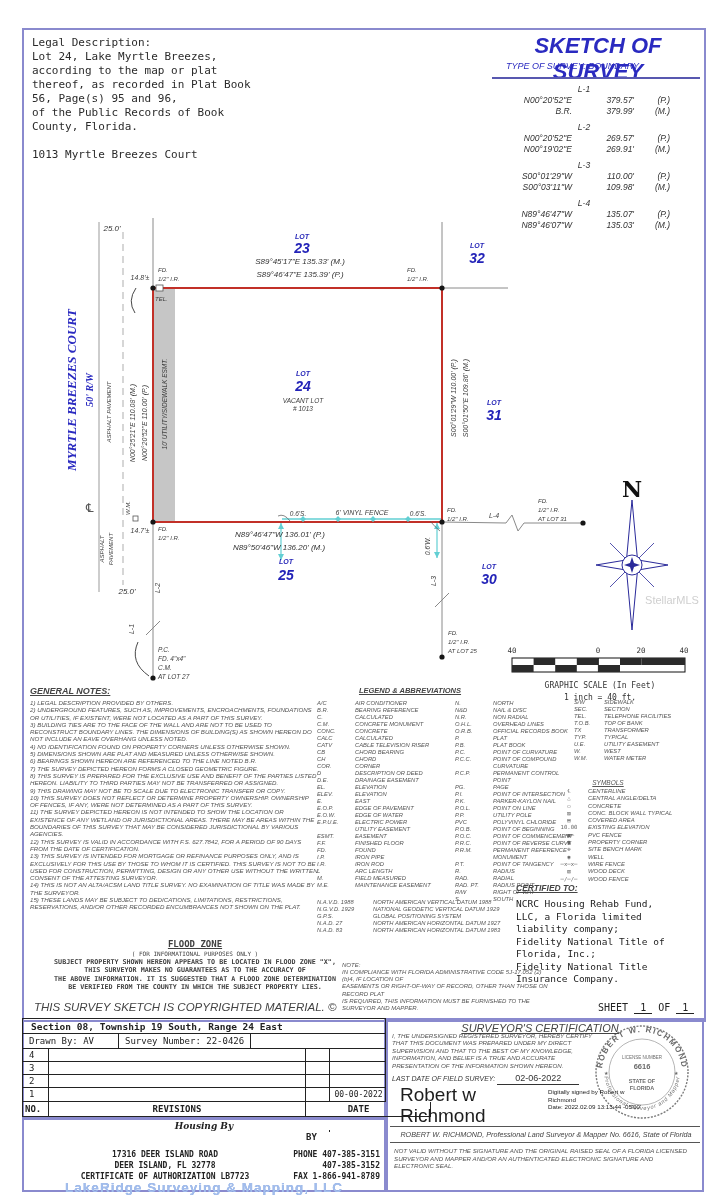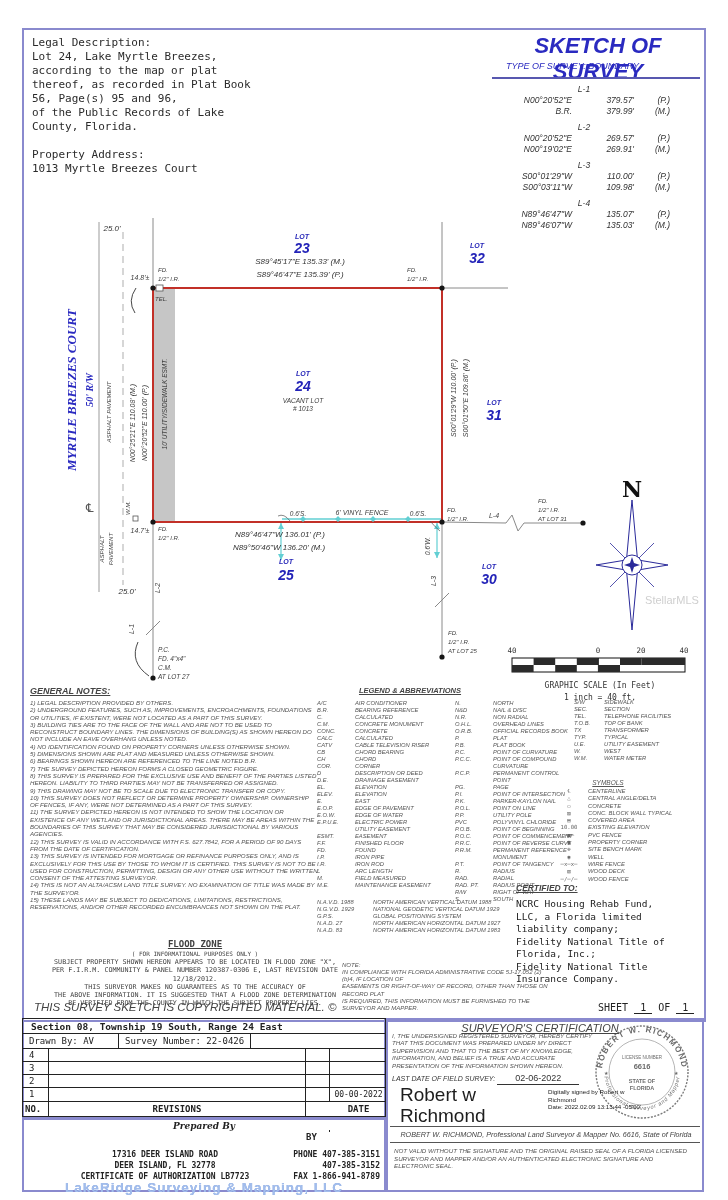--- a/index.html
+++ b/index.html
@@ -57,21 +57,21 @@
   
   .noteblk{left:342px;top:961px;width:210px;color:#555;}
   .noteblk .ntitle{font-style:italic;font-size:6px;line-height:8px;}
   .noteblk .nline{font-style:italic;font-size:6px;line-height:7.2px;}
   .sheet{left:598px;top:1002px;width:104px;font-family:"DejaVu Sans Mono",monospace;font-size:10px;color:#222;}
   .sheet .u{border-bottom:1px solid #222;padding:0 6px;}
   
   .flood{left:28px;top:939px;width:334px;text-align:center;color:#404040;}
   .flood .ftitle{font-family:"DejaVu Sans Mono",monospace;font-weight:bold;font-size:9px;text-decoration:underline;}
   .flood .fsub{font-family:"DejaVu Sans Mono",monospace;font-size:6px;line-height:9px;}
-  .flood .fline{font-family:"DejaVu Sans Mono",monospace;font-size:6.7px;line-height:8.3px;}
+  .flood .fline{font-family:"DejaVu Sans Mono",monospace;font-size:6.7px;line-height:8.3px;font-weight:bold;}
   .copyright{left:34px;top:1001px;width:340px;font-style:italic;font-size:11.5px;color:#444;}
   
   .trow{position:absolute;box-sizing:border-box;border-bottom:1px solid #222;color:#222;
         font-family:"DejaVu Sans Mono",monospace;}
   .cell{position:absolute;top:0;bottom:0;box-sizing:border-box;border-right:1px solid #222;}
   .sec-row{left:22px;top:1018px;width:364px;height:16px;font-weight:bold;font-size:9.5px;
            padding:2px 0 0 8px;border:1px solid #222;}
   .drawn-row{left:22px;top:1034px;width:364px;height:15px;font-size:9px;border-left:1px solid #222;border-right:1px solid #222;}
   .rev-row{font-size:9px;}
   .rev-foot{font-size:9px;font-weight:bold;}
@@ -119,25 +119,24 @@
 <div class="abs cert-box"></div>
 
 <div class="abs legal">
   <div>Legal Description:</div>
   <div>
 
   <div>Lot 24, Lake Myrtle Breezes,</div>
       <div>according to the map or plat</div>
       <div>thereof, as recorded in Plat Book</div>
       <div>56, Page(s) 95 and 96,</div>
-      <div>of the Public Records of Lake</div>
+      <div>of the Public Records of Book</div>
       <div>County, Florida.</div>
     </div>
   <div style="height:14px"></div>
-  <div>Property Address:</div>
   <div>
 
   <div>1013 Myrtle Breezes Court</div>
     </div>
 </div>
 
 <div class="abs hdr-title">SKETCH OF SURVEY</div>
 <div class="abs hdr-sub">TYPE OF SURVEY: BOUNDARY</div>
 <div class="abs hdr-rule"></div>
 <div class="abs hdr-lines">
@@ -746,21 +745,20 @@
   <span>OF</span>
   <span class="u">1</span>
 </div>
 
 <div class="abs flood">
   <div class="ftitle">FLOOD ZONE</div>
   <div class="fsub">( FOR INFORMATIONAL PURPOSES ONLY )</div>
   <div>
 
   <div class="fline">SUBJECT PROPERTY SHOWN HEREON APPEARS TO BE LOCATED IN FLOOD ZONE "X",</div>
-      <div class="fline">PER F.I.R.M. COMMUNITY &amp; PANEL NUMBER 120387-0306 E, LAST REVISION DATE 12/18/2012.</div>
       <div class="fline">THIS SURVEYOR MAKES NO GUARANTEES AS TO THE ACCURACY OF</div>
       <div class="fline">THE ABOVE INFORMATION. IT IS SUGGESTED THAT A FLOOD ZONE DETERMINATION</div>
       <div class="fline">BE VERIFIED FROM THE COUNTY IN WHICH THE SUBJECT PROPERTY LIES.</div>
     </div>
 </div>
 <div class="abs copyright">THIS SURVEY SKETCH IS COPYRIGHTED MATERIAL. ©</div>
 
 <div class="abs trow sec-row">Section 08, Township 19 South, Range 24 East</div>
 <div class="abs trow drawn-row">
   <span class="cell" style="left:0;width:96px;padding:2px 0 0 6px;">Drawn By: AV</span>
@@ -784,28 +782,28 @@
   <span class="cell" style="left:26px;width:257px;"></span>
   <span class="cell" style="left:283px;width:24px;"></span>
   <span class="cell" style="left:307px;width:57px;border-right:none;"></span>
 </div>
 <div class="abs trow rev-row" style="left:22px;top:1088px;width:364px;height:14px;border-left:1px solid #222;border-right:1px solid #222;">
   <span class="cell" style="left:0;width:26px;padding:1px 0 0 6px;">1</span>
   <span class="cell" style="left:26px;width:257px;"></span>
   <span class="cell" style="left:283px;width:24px;"></span>
   <span class="cell" style="left:307px;width:57px;border-right:none;text-align:center;font-size:8px;padding-top:2px;">00-00-2022</span>
 </div>
-<div class="abs trow rev-foot" style="left:22px;top:1102px;width:364px;height:15px;border-left:1px solid #222;border-right:1px solid #222;border-bottom:1px solid #222;">
+<div class="abs trow rev-foot" style="left:22px;top:1102px;width:409px;height:15px;border-left:1px solid #222;border-right:1px solid #222;border-bottom:1px solid #222;">
   <span class="cell" style="left:0;width:26px;padding:2px 0 0 2px;">NO.</span>
   <span class="cell" style="left:26px;width:257px;text-align:center;padding-top:2px;">REVISIONS</span>
   <span class="cell" style="left:283px;width:24px;text-align:left;padding-top:2px;margin-top:28px;">BY</span>
   <span class="cell" style="left:307px;width:57px;border-right:none;text-align:center;padding-top:2px;">DATE</span>
 </div>
 
-<div class="abs prep-label">Prepared By</div>
+<div class="abs prep-label">Housing By</div>
 <div class="abs prep-co">LakeRidge Surveying &amp; Mapping, LLC</div>
 <div class="abs prep-addr">
   <div>17316 DEER ISLAND ROAD</div>
   <div>DEER ISLAND, FL 32778</div>
   <div>CERTIFICATE OF AUTHORIZATION LB7723</div>
 </div>
 <div class="abs prep-phone">
   <div>PHONE 407-385-3151</div>
   <div>407-385-3152</div>
   <div>FAX 1-866-941-8789</div>

